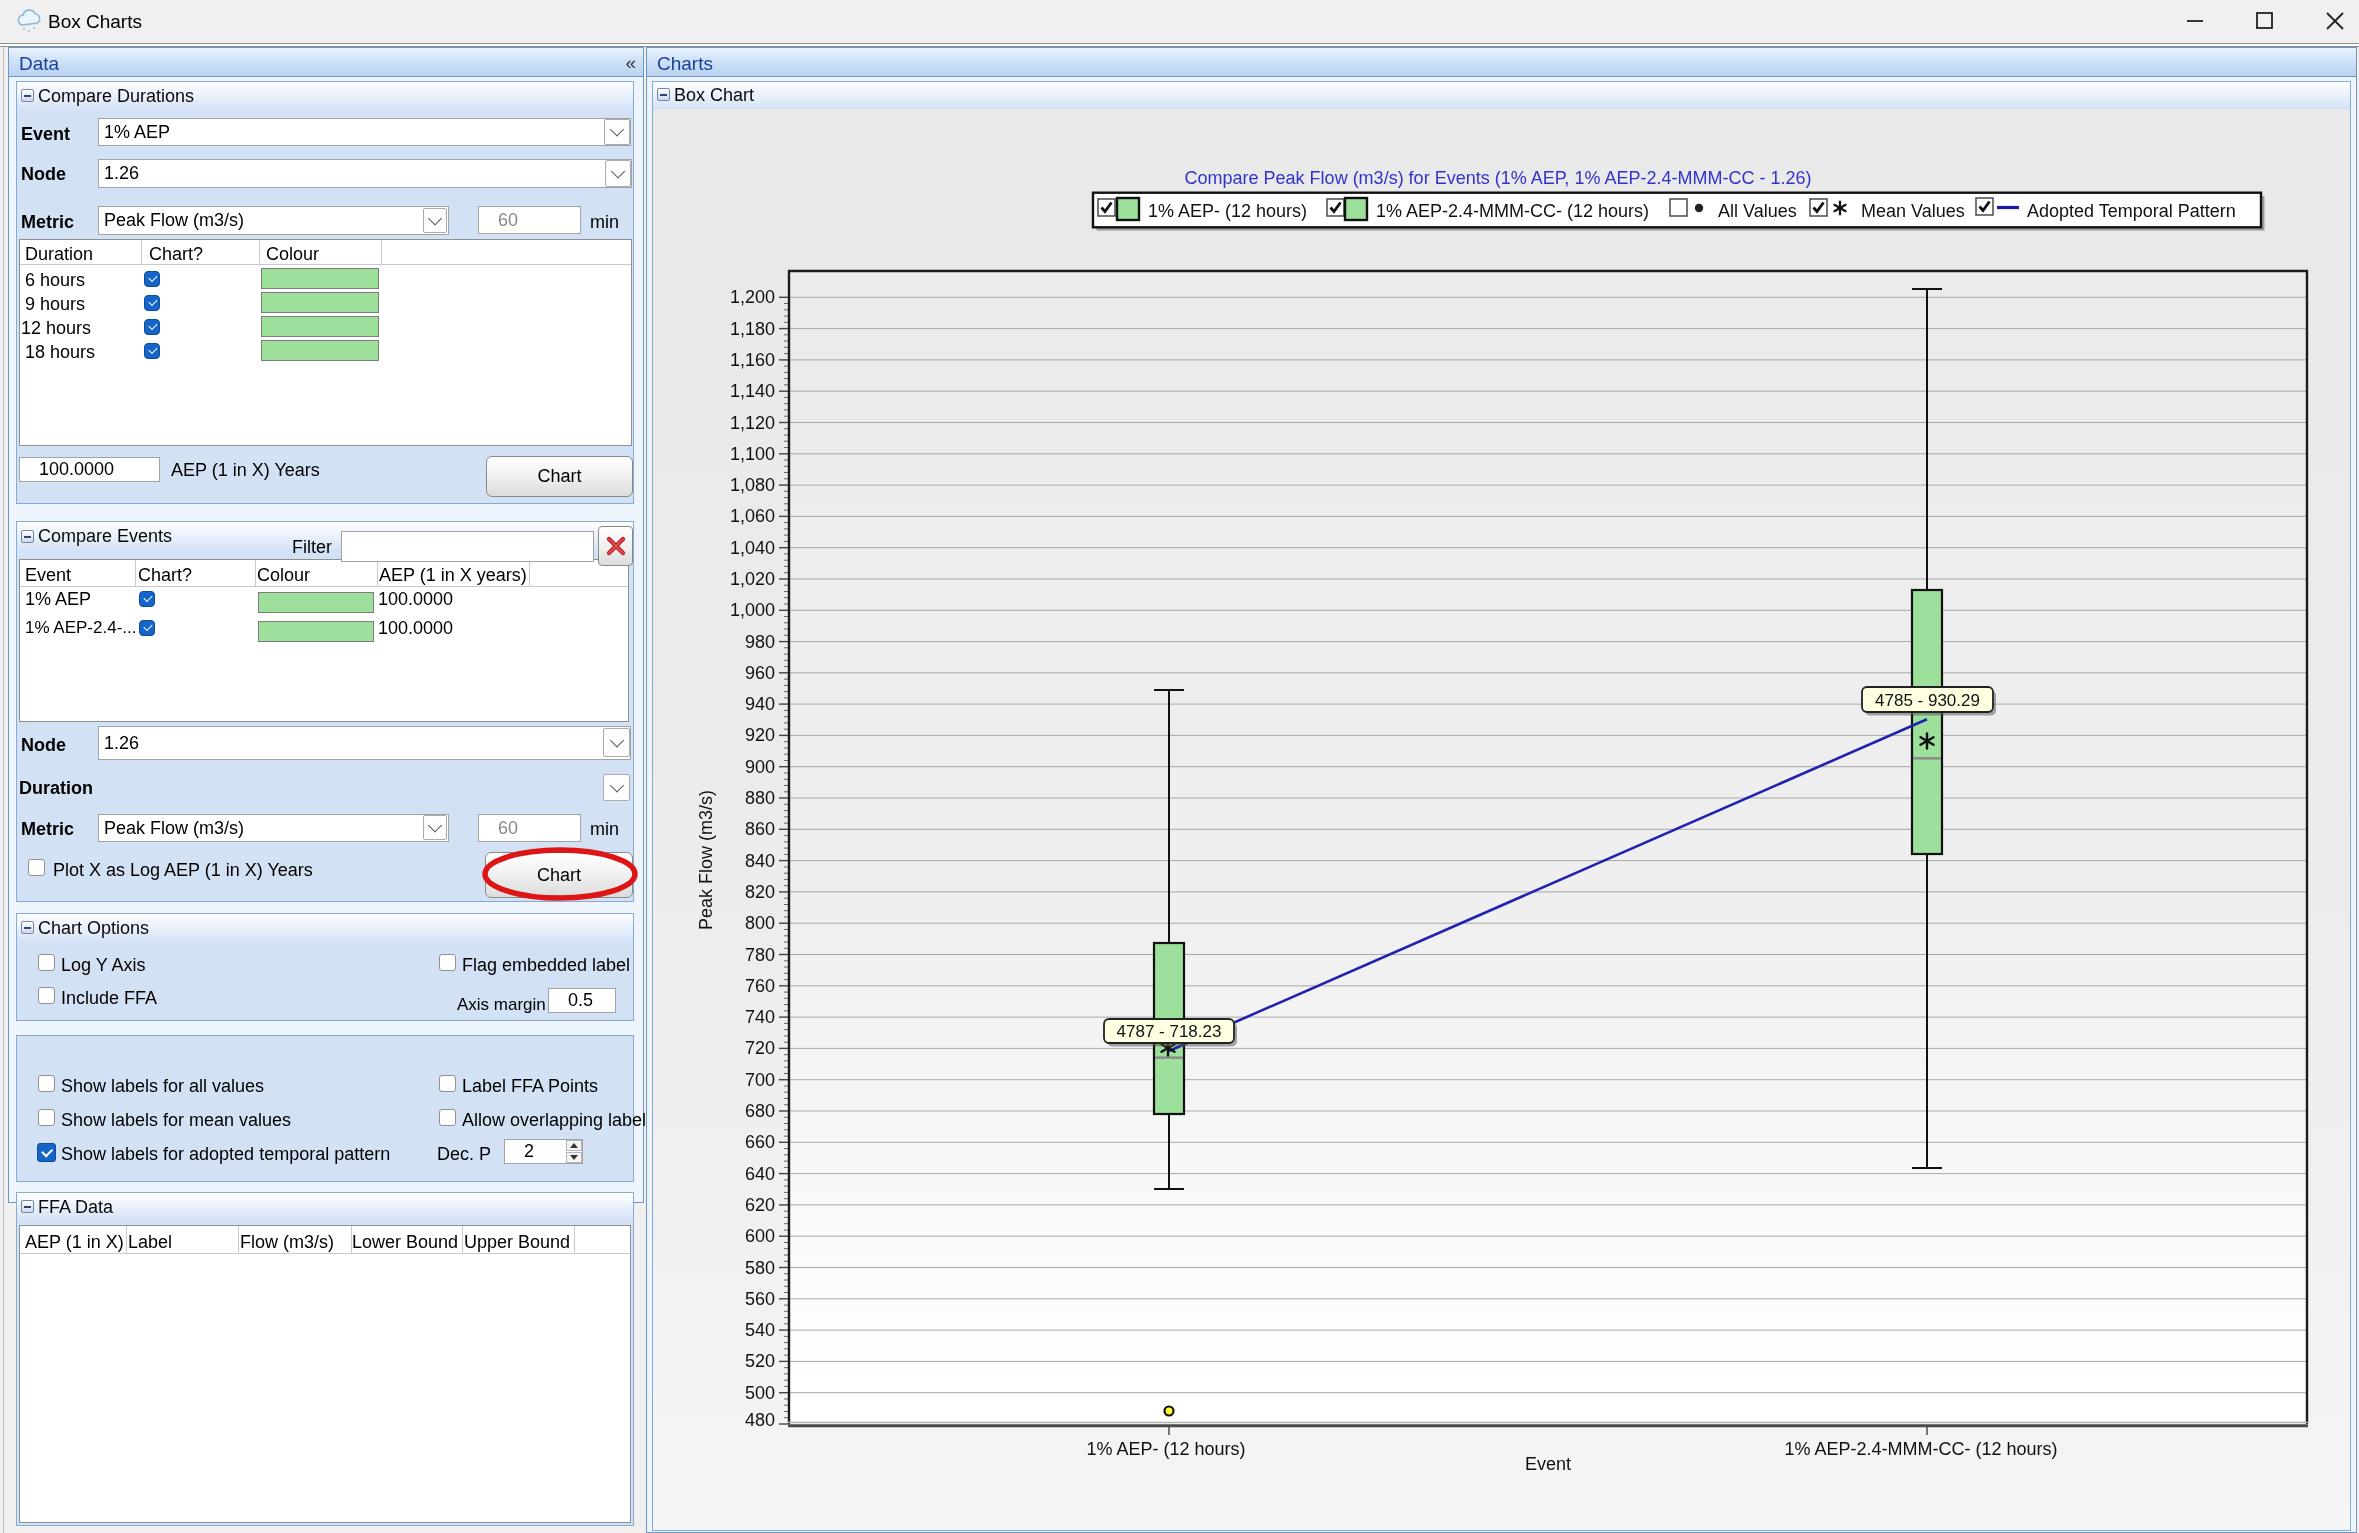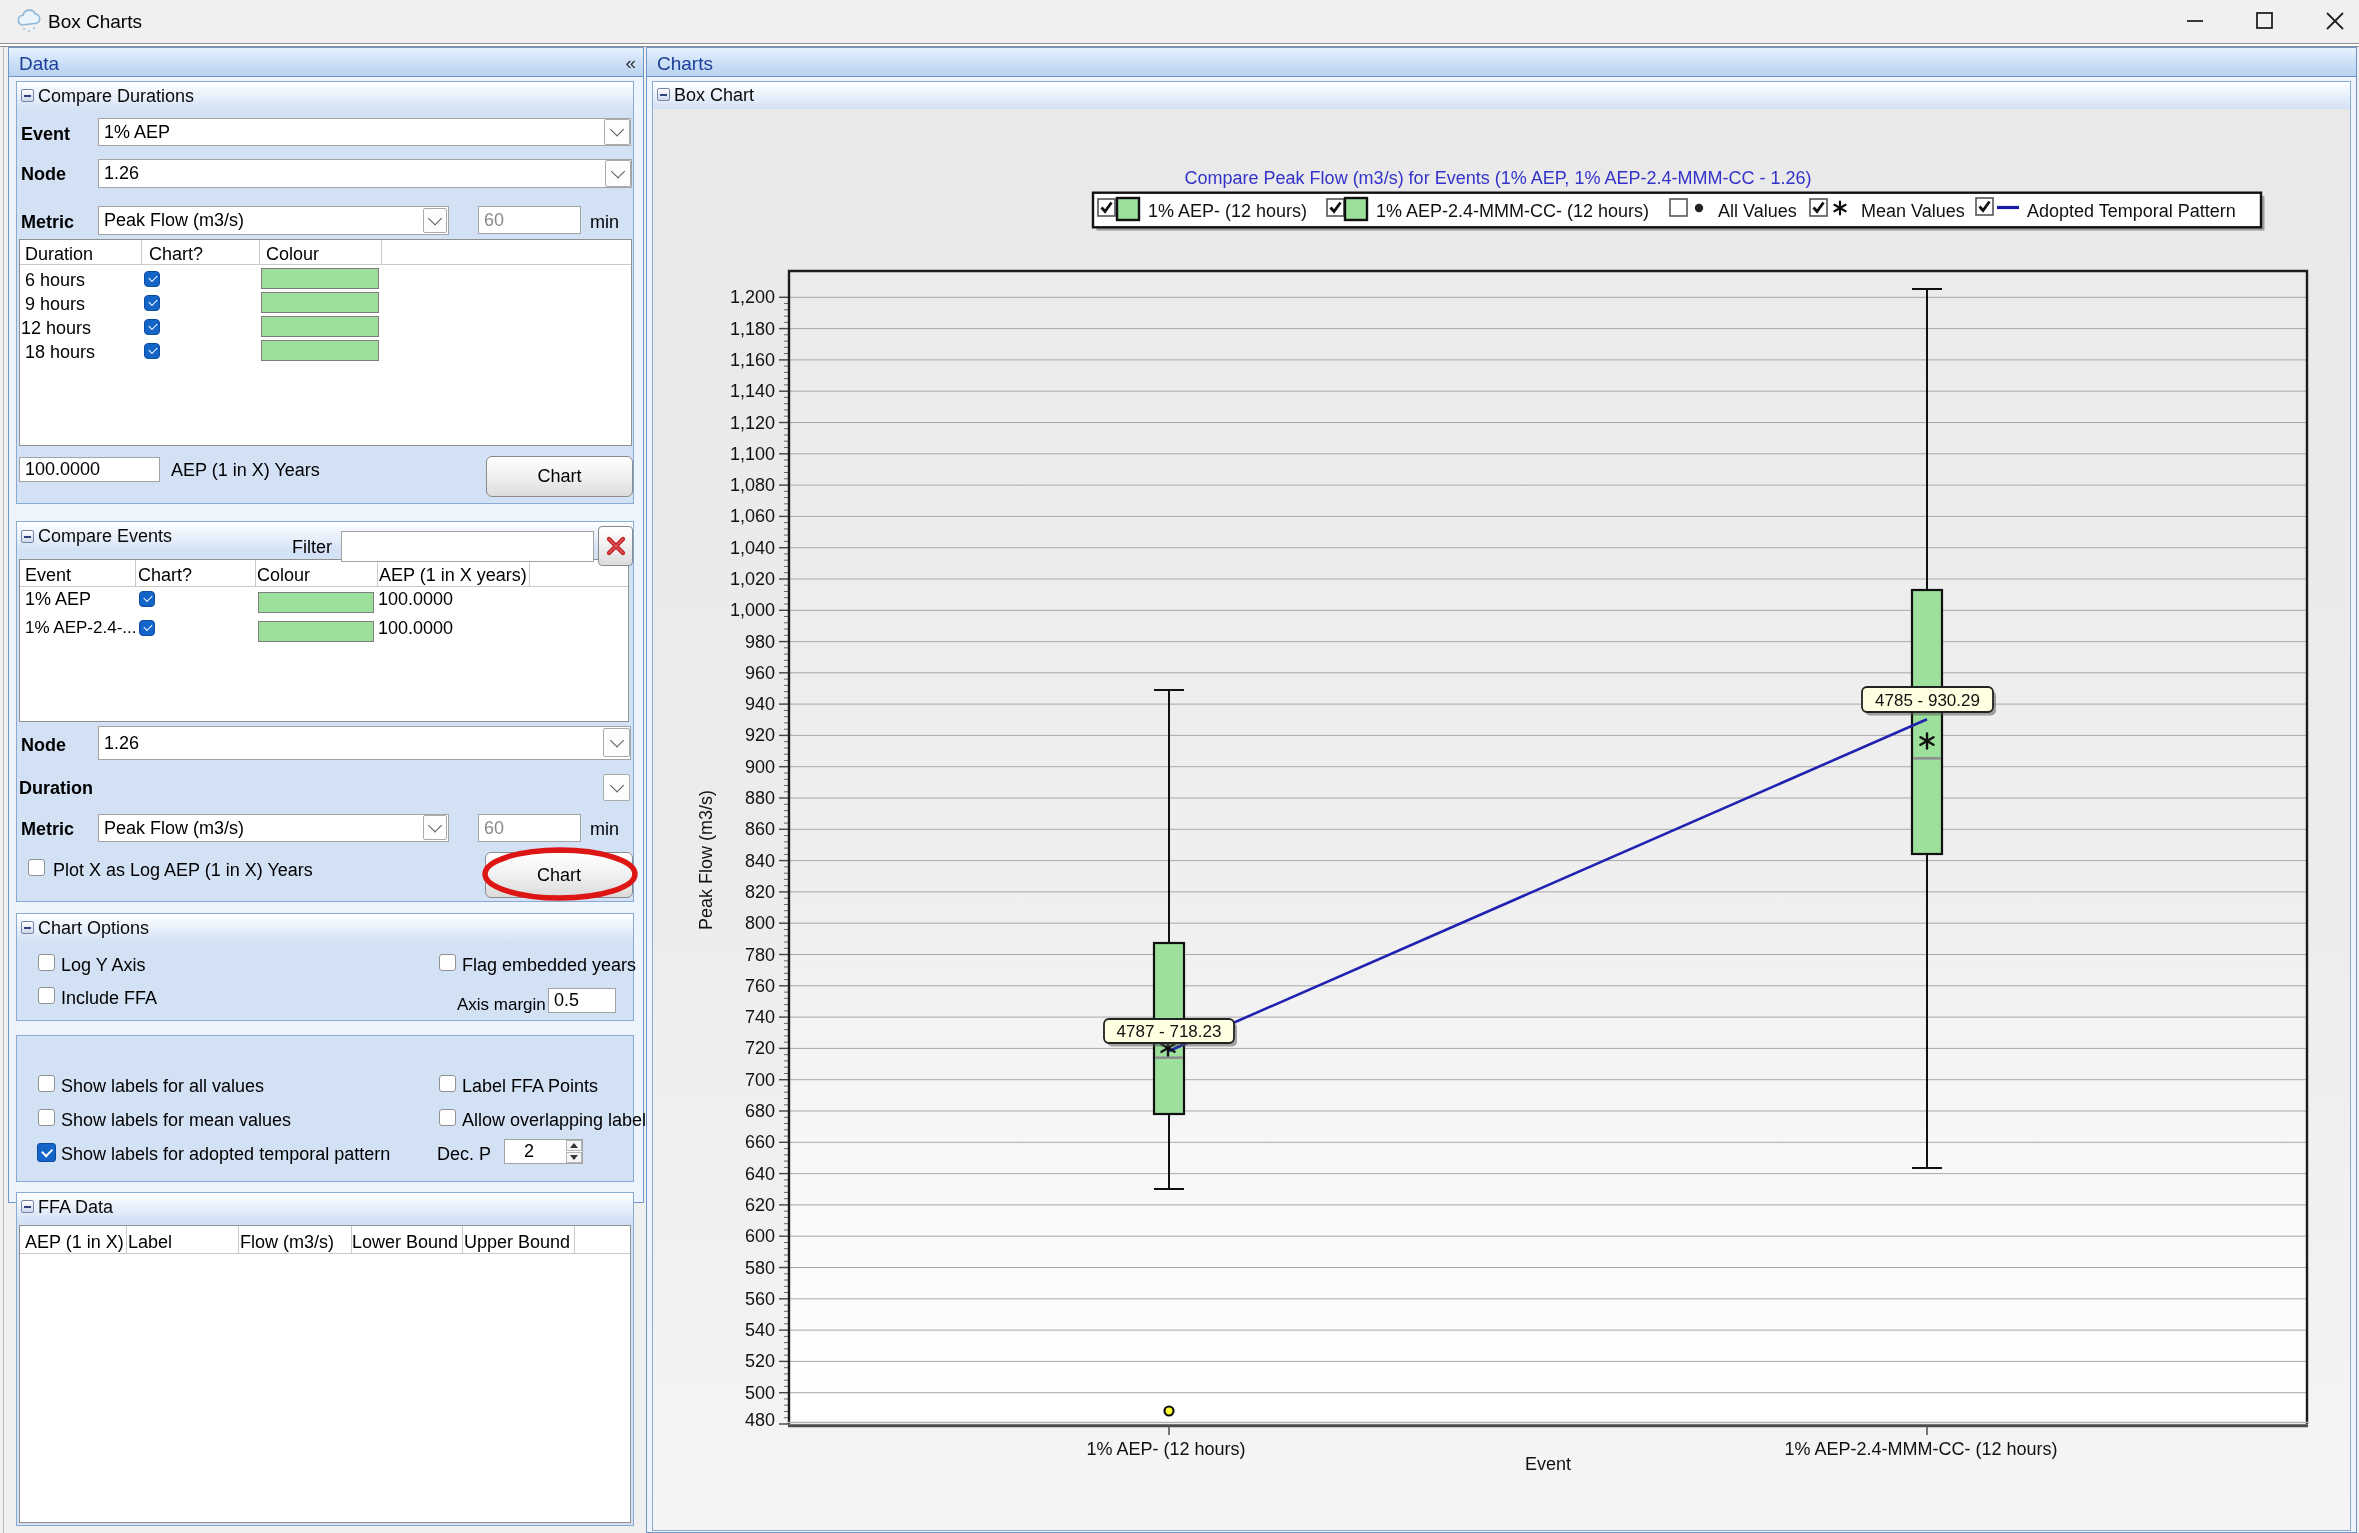--- a/index.html
+++ b/index.html
@@ -7,21 +7,21 @@
 .phdr{position:absolute;left:0;top:0;right:0;height:29px;background:linear-gradient(#e8f2fe,#cfe2f8 45%,#b9d2f0);border-bottom:1px solid #6f96c8;color:#1c4098;font-size:19px;line-height:31px;padding-left:10px}
 .grp{position:absolute;border:1px solid #88abd6;background:#d3e1f5}
 .ghdr{position:absolute;left:0;top:0;right:0;height:28px;background:linear-gradient(#fdfeff,#e7effb 55%,#d3e1f5);font-size:18px;line-height:28px;color:#0a0a0a;padding-left:21px}
 .gicon{position:absolute;left:4px;top:7px;width:13px;height:13px;border:1px solid #7787a2;background:linear-gradient(#fff,#cdd9ec);border-radius:2px}
 .gicon::after{content:"";position:absolute;left:2px;top:5px;width:7px;height:1.6px;background:#31427a}
 .lbl{position:absolute;font-size:18px;color:#000;white-space:nowrap}
 .b{font-weight:bold}
 .combo{position:absolute;background:#fff;border:1px solid #a3a3a3;font-size:18px;color:#000;padding-left:5px;white-space:nowrap}
 .dd{position:absolute;background:#fdfdfd;border:1px solid #ababab;border-radius:2px}
 .dd::after{content:"";position:absolute;left:50%;top:50%;width:9px;height:9px;border-right:1.8px solid #5a5a5a;border-bottom:1.8px solid #5a5a5a;transform:translate(-50%,-75%) rotate(45deg)}
-.inp{position:absolute;background:#fff;border:1px solid #a3a3a3;font-size:18px;color:#000;padding-left:5px;white-space:nowrap}
+.inp{position:absolute;background:#fff;border:1px solid #a3a3a3;font-size:18px;color:#000;padding-left:19px;white-space:nowrap}
 .tbl{position:absolute;background:#fff;border:1px solid #8f8f8f}
 .th{position:absolute;font-size:18px;color:#000;white-space:nowrap}
 .vsep{position:absolute;width:1px;background:#c9c9c9}
 .hsep{position:absolute;height:1px;background:#c9c9c9;left:0;right:0}
 .bcb{position:absolute;width:16px;height:16px;background:#1565c8;border:1px solid #0d4c9e;border-radius:4px}
 .bcb::after{content:"";position:absolute;left:3.5px;top:3px;width:7px;height:4px;border-left:1.8px solid #fff;border-bottom:1.8px solid #fff;transform:rotate(-45deg)}
 .sw{position:absolute;background:#9ce09c;border:1px solid #7d7d7d}
 .cb{position:absolute;width:17px;height:17px;background:#fff;border:1px solid #919191;border-radius:3px}
 .cb.on{background:#1565c8;border-color:#0d4c9e}
 .cb.on::after{content:"";position:absolute;left:3.5px;top:3.5px;width:8px;height:4.5px;border-left:2px solid #fff;border-bottom:2px solid #fff;transform:rotate(-45deg)}
@@ -125,21 +125,21 @@
 <div class="btn" style="left:468px;top:330px;width:148px;height:46px;line-height:44px">Chart</div>
 <svg class="abs" style="left:460px;top:322px" width="164" height="62" viewBox="0 0 164 62">
         <ellipse cx="83" cy="30" rx="75" ry="24" fill="none" stroke="#dd1515" stroke-width="5.5"></ellipse>
       </svg>
 </div>
 <div class="grp" style="left:7px;top:865px;width:618px;height:108px">
 <div class="ghdr"><span class="gicon"></span>Chart Options</div>
 <div class="cb" style="left:21px;top:40px"></div>
       <div class="lbl" style="left:44px;top:41px">Log Y Axis</div>
 <div class="cb" style="left:422px;top:40px"></div>
-      <div class="lbl" style="left:445px;top:41px">Flag embedded years</div>
+      <div class="lbl" style="left:445px;top:41px">Flag embedded label</div>
 <div class="cb" style="left:21px;top:73px"></div>
       <div class="lbl" style="left:44px;top:74px">Include FFA</div>
 <div class="lbl" style="left:440px;top:81px;font-size:17px">Axis margin</div>
 <div class="inp" style="left:531px;top:74px;width:68px;height:25px;line-height:23px">0.5</div>
 </div>
 <div class="grp" style="left:7px;top:987px;width:618px;height:147px">
 <div class="cb" style="left:21px;top:39px"></div>
       <div class="lbl" style="left:44px;top:40px">Show labels for all values</div>
 <div class="cb" style="left:422px;top:39px"></div>
       <div class="lbl" style="left:445px;top:40px">Label FFA Points</div>

